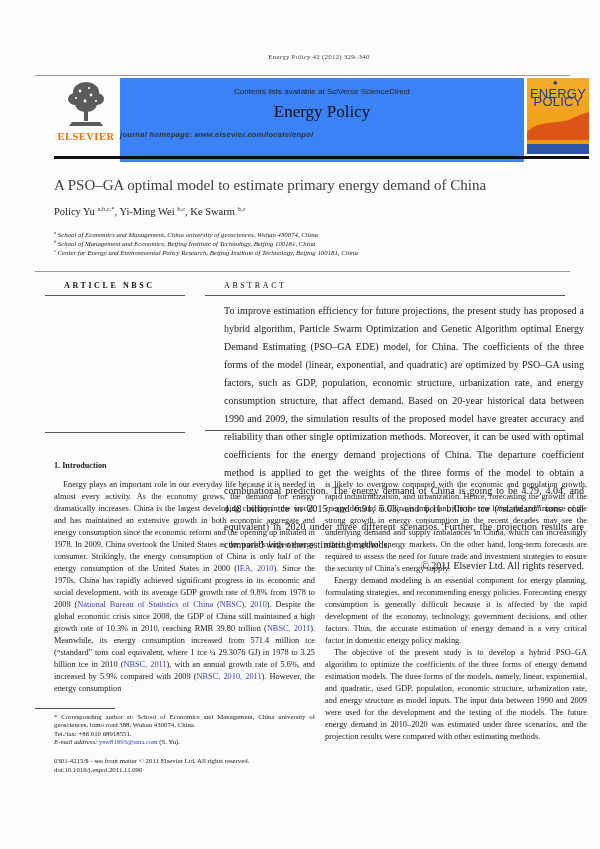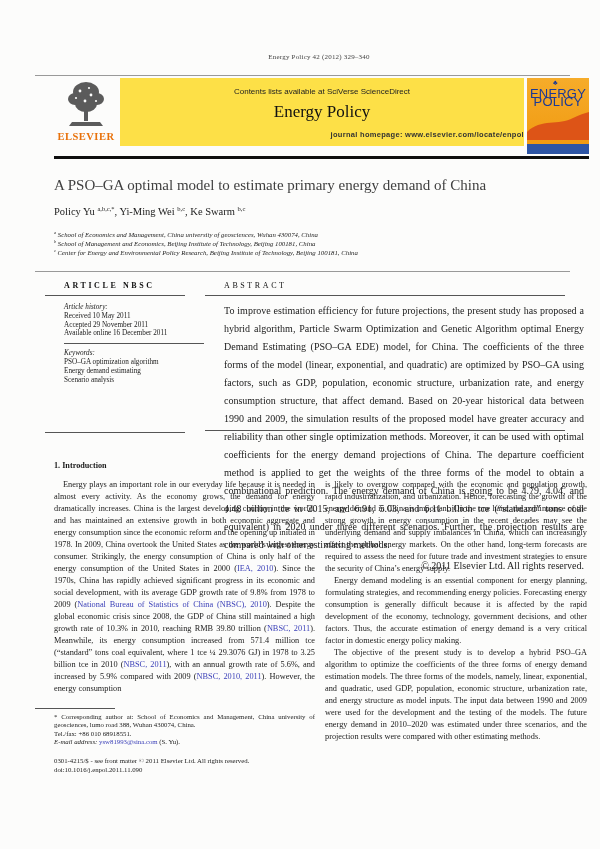--- a/index.html
+++ b/index.html
@@ -15,24 +15,24 @@
   sup{font-size:62%;line-height:0;vertical-align:super;}
   .seg-link{color:#3a3fb8;}
   .seg-italic{font-style:italic;}
   .pre{white-space:pre-line;}
 
   
   .running-head{top:53px;left:0;width:100%;text-align:center;font-size:7px;color:#444;letter-spacing:.2px;}
   .header-rule{top:75px;left:35px;width:535px;}
   .elsevier{left:35px;top:79px;width:64px;height:73px;text-align:center;}
   .elsevier-word{color:#e8710a;font-weight:bold;font-size:10.5px;letter-spacing:.5px;margin-top:-2px;}
-  .header-box{left:101px;top:78px;width:404px;height:68px;background:#fde047;}
+  .header-box{left:101px;top:78px;width:404px;height:84px;background:#3b82f6;}
   .contents-line{margin-top:9px;text-align:center;font-size:8px;color:#222;}
   .journal-title{margin-top:6px;text-align:center;font-size:17px;color:#111;}
-  .homepage-line{margin-top:8px;text-align:right;font-size:7.5px;font-weight:bold;color:#333;letter-spacing:.3px;}
+  .homepage-line{margin-top:8px;text-align:left;font-size:7.5px;font-weight:bold;color:#333;letter-spacing:.3px;font-style:italic;}
   .cover{left:508px;top:78px;width:62px;height:76px;background:linear-gradient(#f6ac2a,#f0980e);overflow:hidden;}
   .cover-mark{position:absolute;top:1px;left:26px;color:#1c3a94;font-size:7px;}
   .cover-title{position:absolute;top:12px;left:0;width:100%;text-align:center;color:#1c3a94;
     font-weight:normal;font-size:13px;line-height:8px;letter-spacing:.2px;white-space:pre-line;}
   .cover-wave{position:absolute;bottom:10px;left:0;}
   .cover-band{position:absolute;bottom:0;left:0;width:100%;height:10px;background:#2d55a5;}
   .thick-rule{top:156px;left:35px;width:535px;height:3px;background:#0e0e0e;}
 
   
   .paper-title{top:177px;left:35px;width:535px;font-size:15px;color:#404040;}
@@ -125,31 +125,20 @@
     <div><sup>b</sup><span> School of Management and Economics, Beijing Institute of Technology, Beijing 100181, China</span></div>
     <div><sup>c</sup><span> Center for Energy and Environmental Policy Research, Beijing Institute of Technology, Beijing 100181, China</span></div>
   </div>
 
   <div class="rule block-rule-top"></div>
   <div class="abs info-heading">ARTICLE NBSC</div>
   <div class="abs abs-heading">ABSTRACT</div>
   <div class="rule-dark info-underline"></div>
   <div class="rule-dark abs-underline"></div>
 
-  <div class="abs info-block">
-    <div class="info-label">Article history:</div>
-    <div class="pre">Received 10 May 2011
-Accepted 29 November 2011
-Available online 16 December 2011</div>
-    <div class="info-divider"></div>
-    <div class="info-label">Keywords:</div>
-    <div class="pre">PSO–GA optimization algorithm
-Energy demand estimating
-Scenario analysis</div>
-  </div>
   <div class="rule-dark info-bottom"></div>
 
   <div class="abs abstract-block">
     <div>To improve estimation efficiency for future projections, the present study has proposed a hybrid algorithm, Particle Swarm Optimization and Genetic Algorithm optimal Energy Demand Estimating (PSO–GA EDE) model, for China. The coefficients of the three forms of the model (linear, exponential, and quadratic) are optimized by PSO–GA using factors, such as GDP, population, economic structure, urbanization rate, and energy consumption structure, that affect demand. Based on 20-year historical data between 1990 and 2009, the simulation results of the proposed model have greater accuracy and reliability than other single optimization methods. Moreover, it can be used with optimal coefficients for the energy demand projections of China. The departure coefficient method is applied to get the weights of the three forms of the model to obtain a combinational prediction. The energy demand of China is going to be 4.79, 4.04, and 4.48 billion tce in 2015, and 6.91, 5.03, and 6.11 billion tce (“standard” tons coal equivalent) in 2020 under three different scenarios. Further, the projection results are compared with other estimating methods.</div>
     <div class="abstract-copy">© 2011 Elsevier Ltd. All rights reserved.</div>
   </div>
   <div class="rule-dark abs-bottom"></div>
 
   <div class="abs intro-heading">1. Introduction</div>
 

